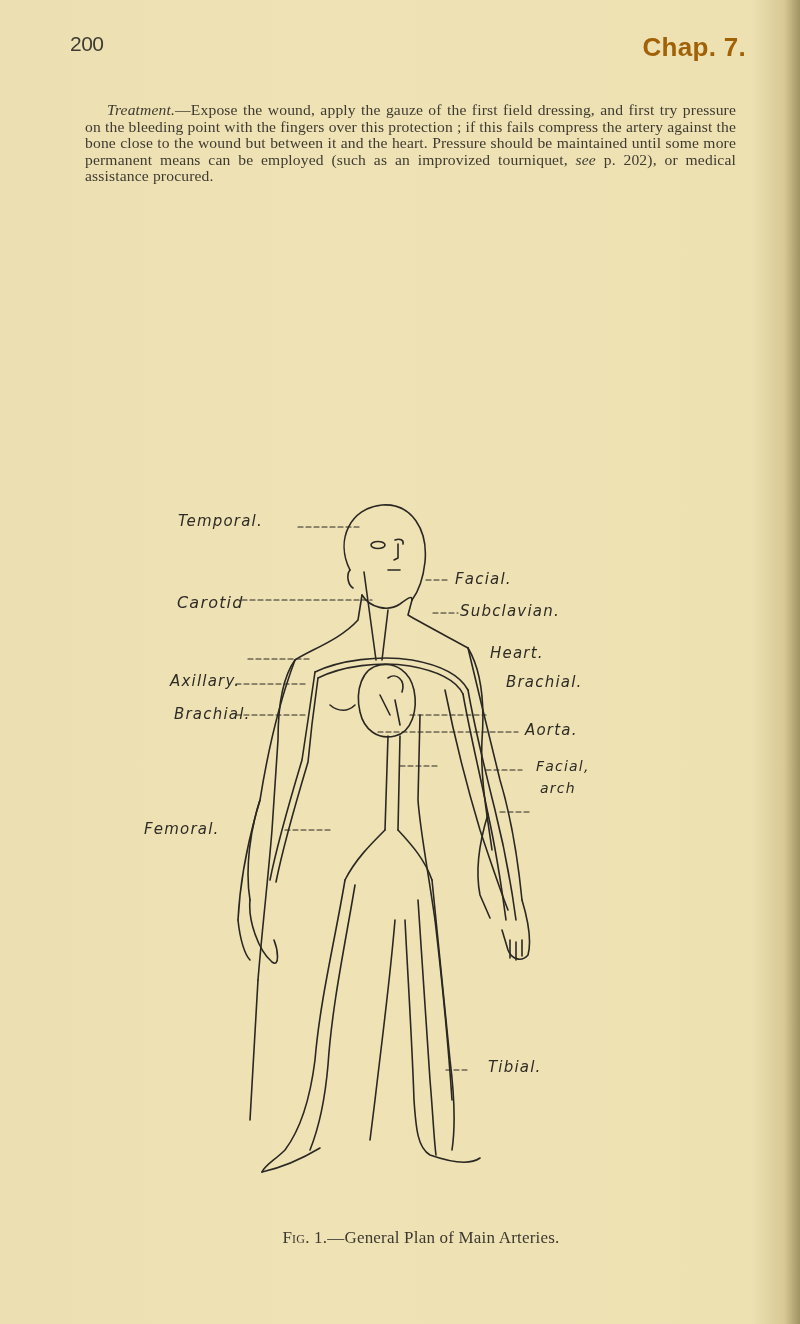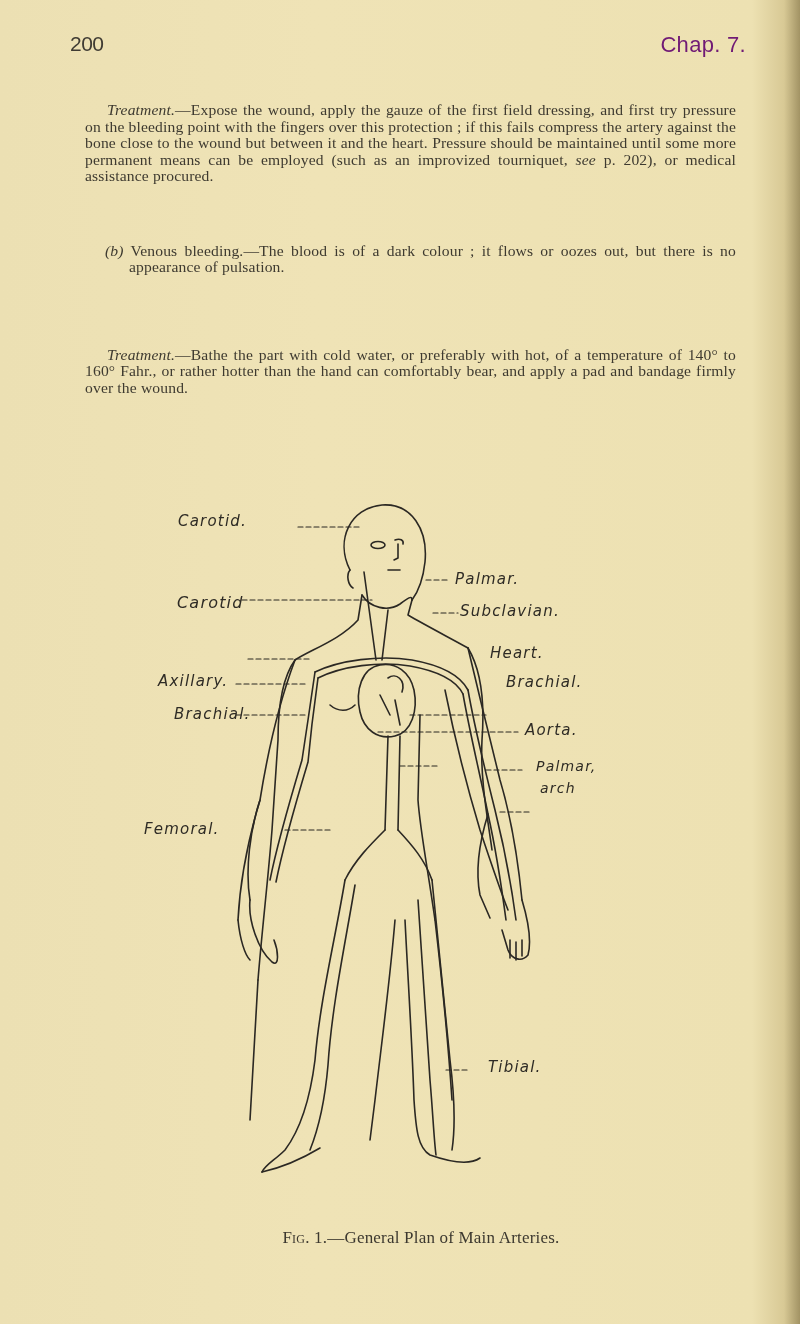--- a/index.html
+++ b/index.html
@@ -4,21 +4,21 @@
 <style>
   html, body { margin: 0; padding: 0; }
   body {
     width: 800px; height: 1324px; overflow: hidden; position: relative;
     background: linear-gradient(90deg, #ece0b3 0%, #efe3b6 40%, #ede1b2 94%, #d8c995 98%, #a29364 100%);
     font-family: "Liberation Serif", "DejaVu Serif", serif;
     color: #3e3a30;
   }
   .page-header { position: absolute; top: 22px; left: 70px; width: 676px; height: 40px; }
   .page-number { position: absolute; left: 0; top: 10px; font-family: "Liberation Sans Narrow", "Liberation Sans", sans-serif; font-size: 21px; color: #3f3b33; letter-spacing: -0.5px; }
-  .chapter { position: absolute; right: 0; top: 10px; font-family: "Liberation Sans", sans-serif; font-weight: normal; font-size: 22px; color: #701a75; letter-spacing: 0.3px; }
+  .chapter { position: absolute; right: 0; top: 10px; font-family: "Liberation Sans", sans-serif; font-weight: bold; font-size: 26px; color: #a16207; letter-spacing: 0.3px; }
   .body-text { position: absolute; left: 69px; top: 86px; width: 683px; font-size: 15.6px; line-height: 16.5px; text-align: justify; letter-spacing: 0.15px; }
   .para { margin: 16px; }
   .para.indent { text-indent: 22px; }
   .para.hang { padding-left: 44px; text-indent: -24px; }
   .gap { height: 13px; }
   .ital { font-style: italic; }
   .figure { position: absolute; left: 150px; top: 500px; width: 520px; height: 680px; }
   .figure svg { position: absolute; left: 0; top: 0; }
   .lbl { position: absolute; font-family: "DejaVu Sans", sans-serif; font-style: italic; font-size: 15px; color: #2e2b25; letter-spacing: 1.2px; white-space: nowrap; }
   .caption { position: absolute; top: 1228px; left: 0; width: 800px; text-align: center; font-size: 17px; color: #3c382f; letter-spacing: 0.2px; padding-left: 21px; }
@@ -29,25 +29,23 @@
 
 <div class="page-header">
   <span class="page-number">200</span>
   <span class="chapter">Chap. 7.</span>
 </div>
 
 <div class="body-text">
   <p class="para indent"><span class="ital">Treatment.</span><span>—Expose the wound, apply the gauze of the first field dressing, and first try pressure on the bleeding point with the fingers over this protection ; if this fails compress the artery against the bone close to the wound but between it and the heart. Pressure should be maintained until some more permanent means can be employed (such as an improvized tourniquet, </span><span class="ital">see</span><span> p. 202), or medical assistance procured.</span></p>
   <div class="gap"></div>
   <div class="gap"></div>
-  <p class="para hang"><span class="ital">(b)</span><span> Venous bleeding.—The blood is of a dark colour ; it flows or oozes out, but there is no appearance of pulsation.</span></p>
   <div class="gap"></div>
   <div class="gap"></div>
   <div class="gap"></div>
-  <p class="para indent"><span class="ital">Treatment.</span><span>—Bathe the part with cold water, or preferably with hot, of a temperature of 140° to 160° Fahr., or rather hotter than the hand can comfortably bear, and apply a pad and bandage firmly over the wound.</span></p>
 </div>
 
 <div class="figure">
   <svg width="520" height="680" viewBox="0 0 520 680" fill="none" stroke="#2b2823" stroke-width="1.6" stroke-linecap="round" stroke-linejoin="round">
 
     <path d="M200 70 C185 40 200 8 232 5 C262 3 278 30 275 62 C273 80 268 92 262 100"></path>
     <path d="M200 70 C196 75 198 85 203 88"></path>
     <path d="M212 95 C220 108 238 112 250 104 C258 98 262 95 262 100"></path>
 
     <ellipse cx="228" cy="45" rx="7" ry="3.5"></ellipse>
@@ -117,28 +115,28 @@
       <line x1="260" y1="215" x2="336" y2="215"></line>
       <line x1="228" y1="232" x2="368" y2="232"></line>
       <line x1="250" y1="266" x2="290" y2="266"></line>
       <line x1="336" y1="270" x2="372" y2="270"></line>
       <line x1="350" y1="312" x2="380" y2="312"></line>
       <line x1="135" y1="330" x2="180" y2="330"></line>
       <line x1="296" y1="570" x2="320" y2="570"></line>
     </g>
   </svg>
 
-  <span class="lbl" style="left:28px;top:12px;">Carotid.</span>
+  <span class="lbl" style="left:28px;top:12px;">Temporal.</span>
   <span class="lbl" style="left:27px;top:93px;font-size:16px;">Carotid</span>
-  <span class="lbl" style="left:8px;top:172px;">Axillary.</span>
+  <span class="lbl" style="left:20px;top:172px;">Axillary.</span>
   <span class="lbl" style="left:24px;top:205px;">Brachial.</span>
   <span class="lbl" style="left:-6px;top:320px;">Femoral.</span>
-  <span class="lbl" style="left:305px;top:70px;">Palmar.</span>
+  <span class="lbl" style="left:305px;top:70px;">Facial.</span>
   <span class="lbl" style="left:310px;top:102px;">Subclavian.</span>
   <span class="lbl" style="left:340px;top:144px;">Heart.</span>
   <span class="lbl" style="left:356px;top:173px;">Brachial.</span>
   <span class="lbl" style="left:375px;top:221px;text-align:center;">Aorta.</span>
-  <span class="lbl" style="left:386px;top:258px;font-size:14px;">Palmar,</span>
+  <span class="lbl" style="left:386px;top:258px;font-size:14px;">Facial,</span>
   <span class="lbl" style="left:390px;top:280px;font-size:14px;">arch</span>
   <span class="lbl" style="left:338px;top:558px;">Tibial.</span>
 </div>
 
 <div class="caption"><span class="fig-prefix">Fig. 1.</span><span>—General Plan of Main Arteries.</span></div>
 
 </body></html>

